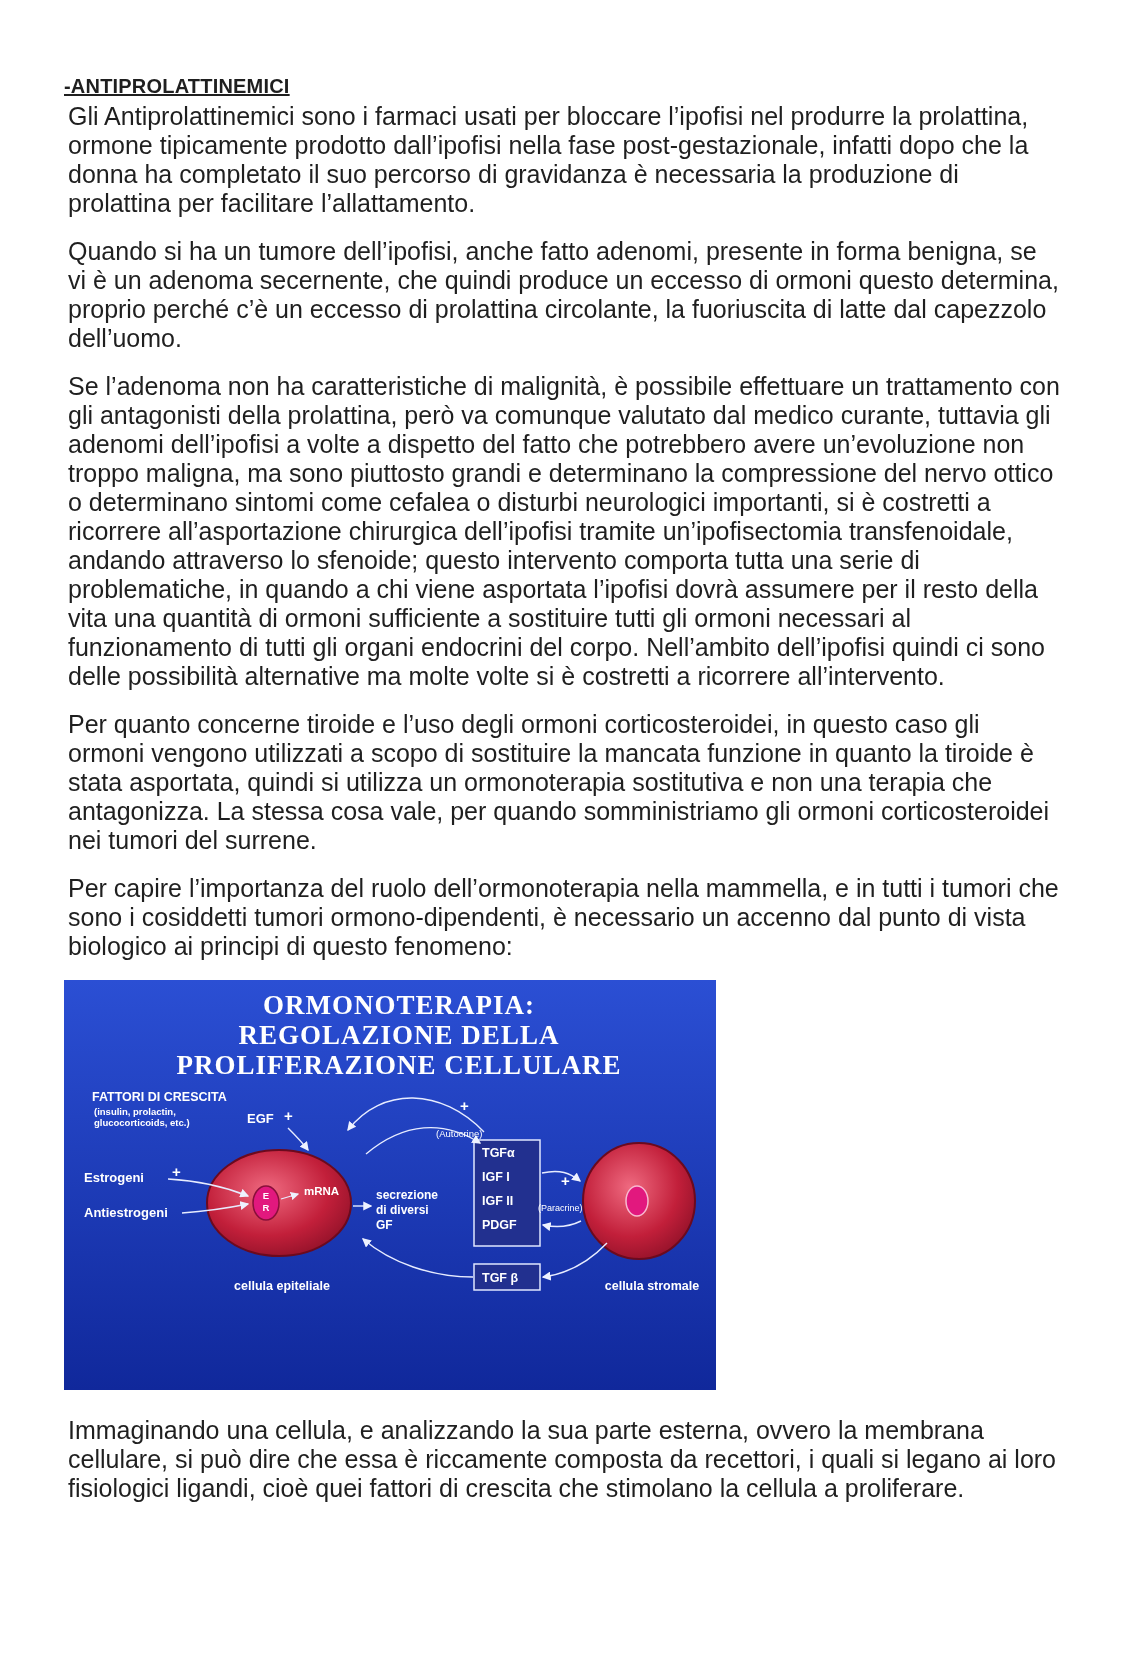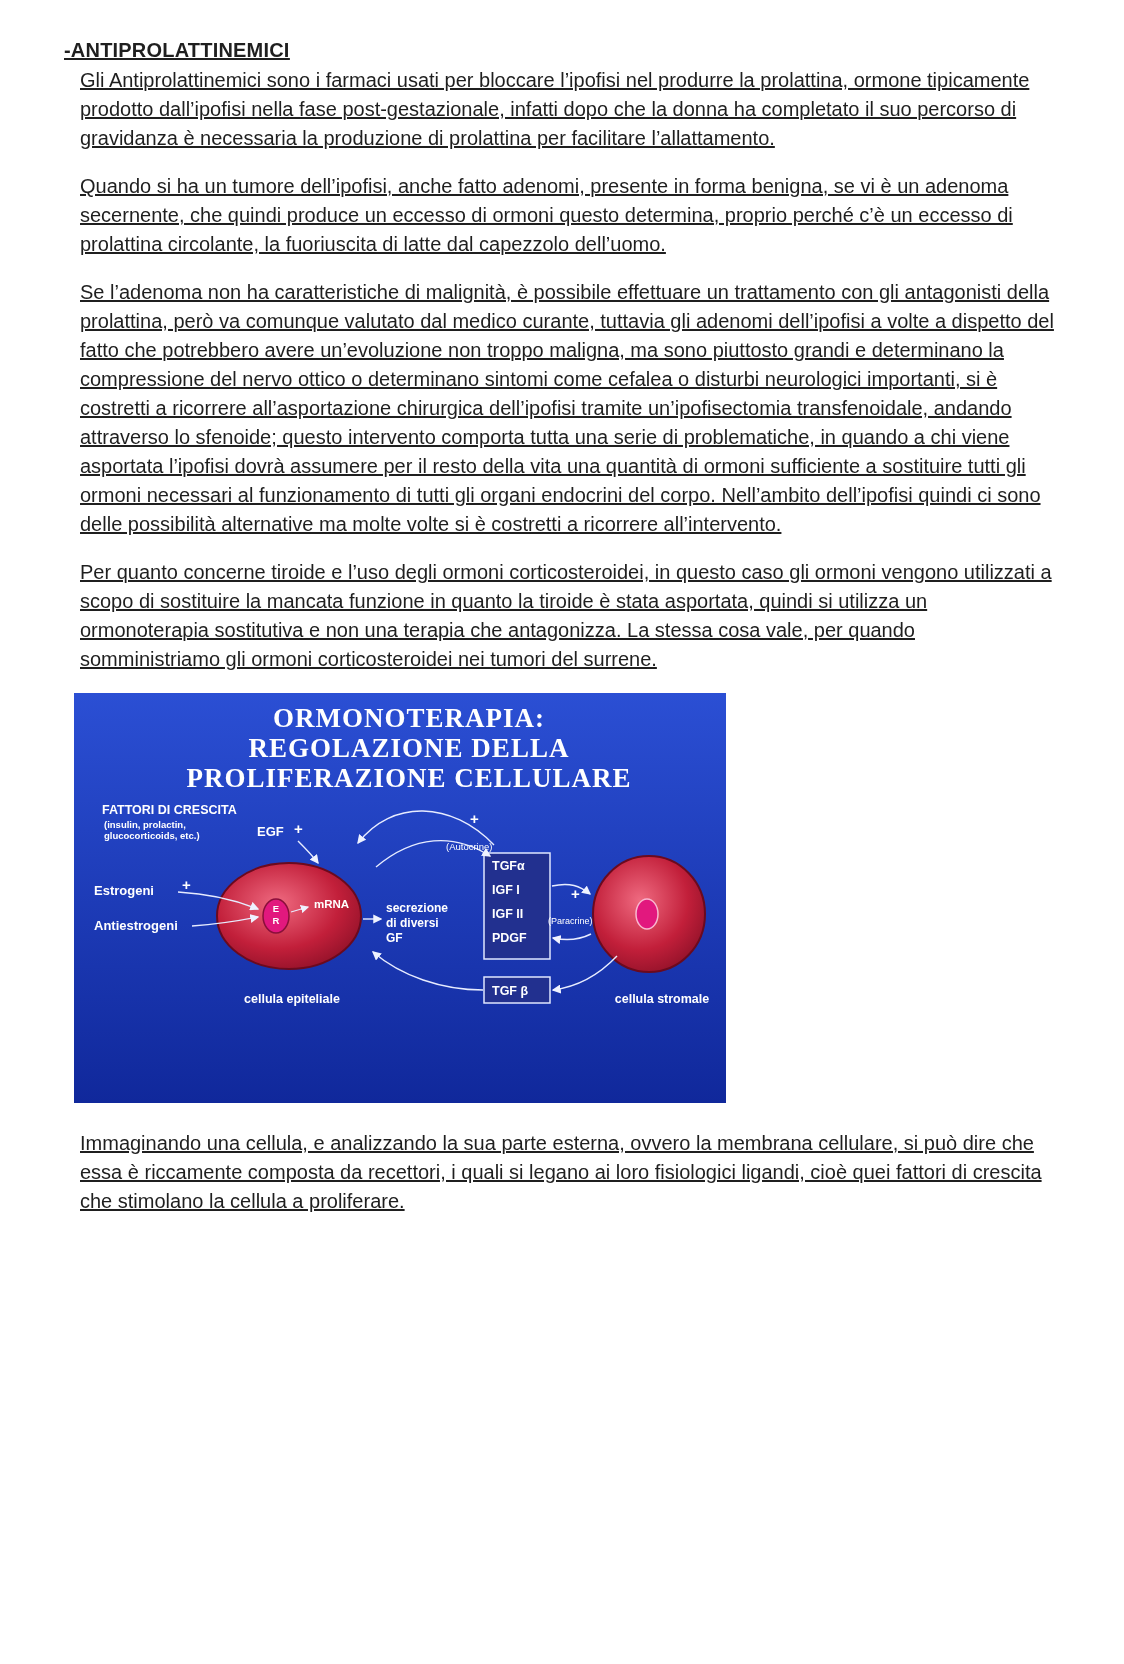--- a/index.html
+++ b/index.html
@@ -3,52 +3,53 @@
 <meta charset="utf-8">
 <style>
   * { margin:0; padding:0; box-sizing:border-box; }
   html, body { background:#ffffff; }
   body {
     width:1124px; height:1664px;
     font-family:"Liberation Sans", sans-serif;
     color:#1f1f1f;
     overflow:hidden;
   }
-  .page { padding:36px 64px 0 64px;text-decoration:underline; }
+  .page { padding:72px 64px 0 64px; }
   .doc-heading {
     font-size:20px; line-height:29px; font-weight:bold;
     text-decoration:underline; letter-spacing:0.2px;
     margin:0 0 1px 0;
   }
   .doc-par {
-    font-size:20px; line-height:29px;
-    margin:0 0 19px 16px; text-align:left;
+    font-size:25px; line-height:29px;
+    margin:0 0 19px 4px; text-align:left;
   }
   figure.slide {
     width:600px; height:410px;
-    margin:7px 0 26px 10px;
+    margin:7px 0 26px 0;
     position:relative;
     border-radius:19px;
   }
   .slide svg { display:block; }
   .slide text { font-family:"Liberation Sans", sans-serif; fill:#ffffff; }
   .slide .title-line { font-family:"Liberation Serif", serif; font-weight:bold; letter-spacing:1px; }
   .slide .lbl-bold { font-weight:bold; }
 </style>
 </head>
 <body>
 
 <main class="page">
 
   <h1 class="doc-heading">-ANTIPROLATTINEMICI</h1>
 
   <p class="doc-par">Gli Antiprolattinemici sono i farmaci usati per bloccare l’ipofisi nel produrre la prolattina, ormone tipicamente prodotto dall’ipofisi nella fase post-gestazionale, infatti dopo che la donna ha completato il suo percorso di gravidanza è necessaria la produzione di prolattina per facilitare l’allattamento.</p>
   <p class="doc-par">Quando si ha un tumore dell’ipofisi, anche fatto adenomi, presente in forma benigna, se vi è un adenoma secernente, che quindi produce un eccesso di ormoni questo determina, proprio perché c’è un eccesso di prolattina circolante, la fuoriuscita di latte dal capezzolo dell’uomo.</p>
   <p class="doc-par">Se l’adenoma non ha caratteristiche di malignità, è possibile effettuare un trattamento con gli antagonisti della prolattina, però va comunque valutato dal medico curante, tuttavia gli adenomi dell’ipofisi a volte a dispetto del fatto che potrebbero avere un’evoluzione non troppo maligna, ma sono piuttosto grandi e determinano la compressione del nervo ottico o determinano sintomi come cefalea o disturbi neurologici importanti, si è costretti a ricorrere all’asportazione chirurgica dell’ipofisi tramite un’ipofisectomia transfenoidale, andando attraverso lo sfenoide; questo intervento comporta tutta una serie di problematiche, in quando a chi viene asportata l’ipofisi dovrà assumere per il resto della vita una quantità di ormoni sufficiente a sostituire tutti gli ormoni necessari al funzionamento di tutti gli organi endocrini del corpo. Nell’ambito dell’ipofisi quindi ci sono delle possibilità alternative ma molte volte si è costretti a ricorrere all’intervento.</p>
   <p class="doc-par">Per quanto concerne tiroide e l’uso degli ormoni corticosteroidei, in questo caso gli ormoni vengono utilizzati a scopo di sostituire la mancata funzione in quanto la tiroide è stata asportata, quindi si utilizza un ormonoterapia sostitutiva e non una terapia che antagonizza. La stessa cosa vale, per quando somministriamo gli ormoni corticosteroidei nei tumori del surrene.</p>
+  <p class="doc-par">Per capire l’importanza del ruolo dell’ormonoterapia nella mammella, e in tutti i tumori che sono i cosiddetti tumori ormono-dipendenti, è necessario un accenno dal punto di vista biologico ai principi di questo fenomeno:</p>
 
   <figure class="slide">
     <svg width="652" height="410" viewBox="0 0 652 410">
       <defs>
         <linearGradient id="bgGrad" x1="0" y1="0" x2="0" y2="1">
           <stop offset="0%" stop-color="#2b4fd4"></stop>
           <stop offset="100%" stop-color="#10289b"></stop>
         </linearGradient>
         <radialGradient id="cellGrad" cx="42%" cy="38%" r="78%">
           <stop offset="0%" stop-color="#ef6a80"></stop>

